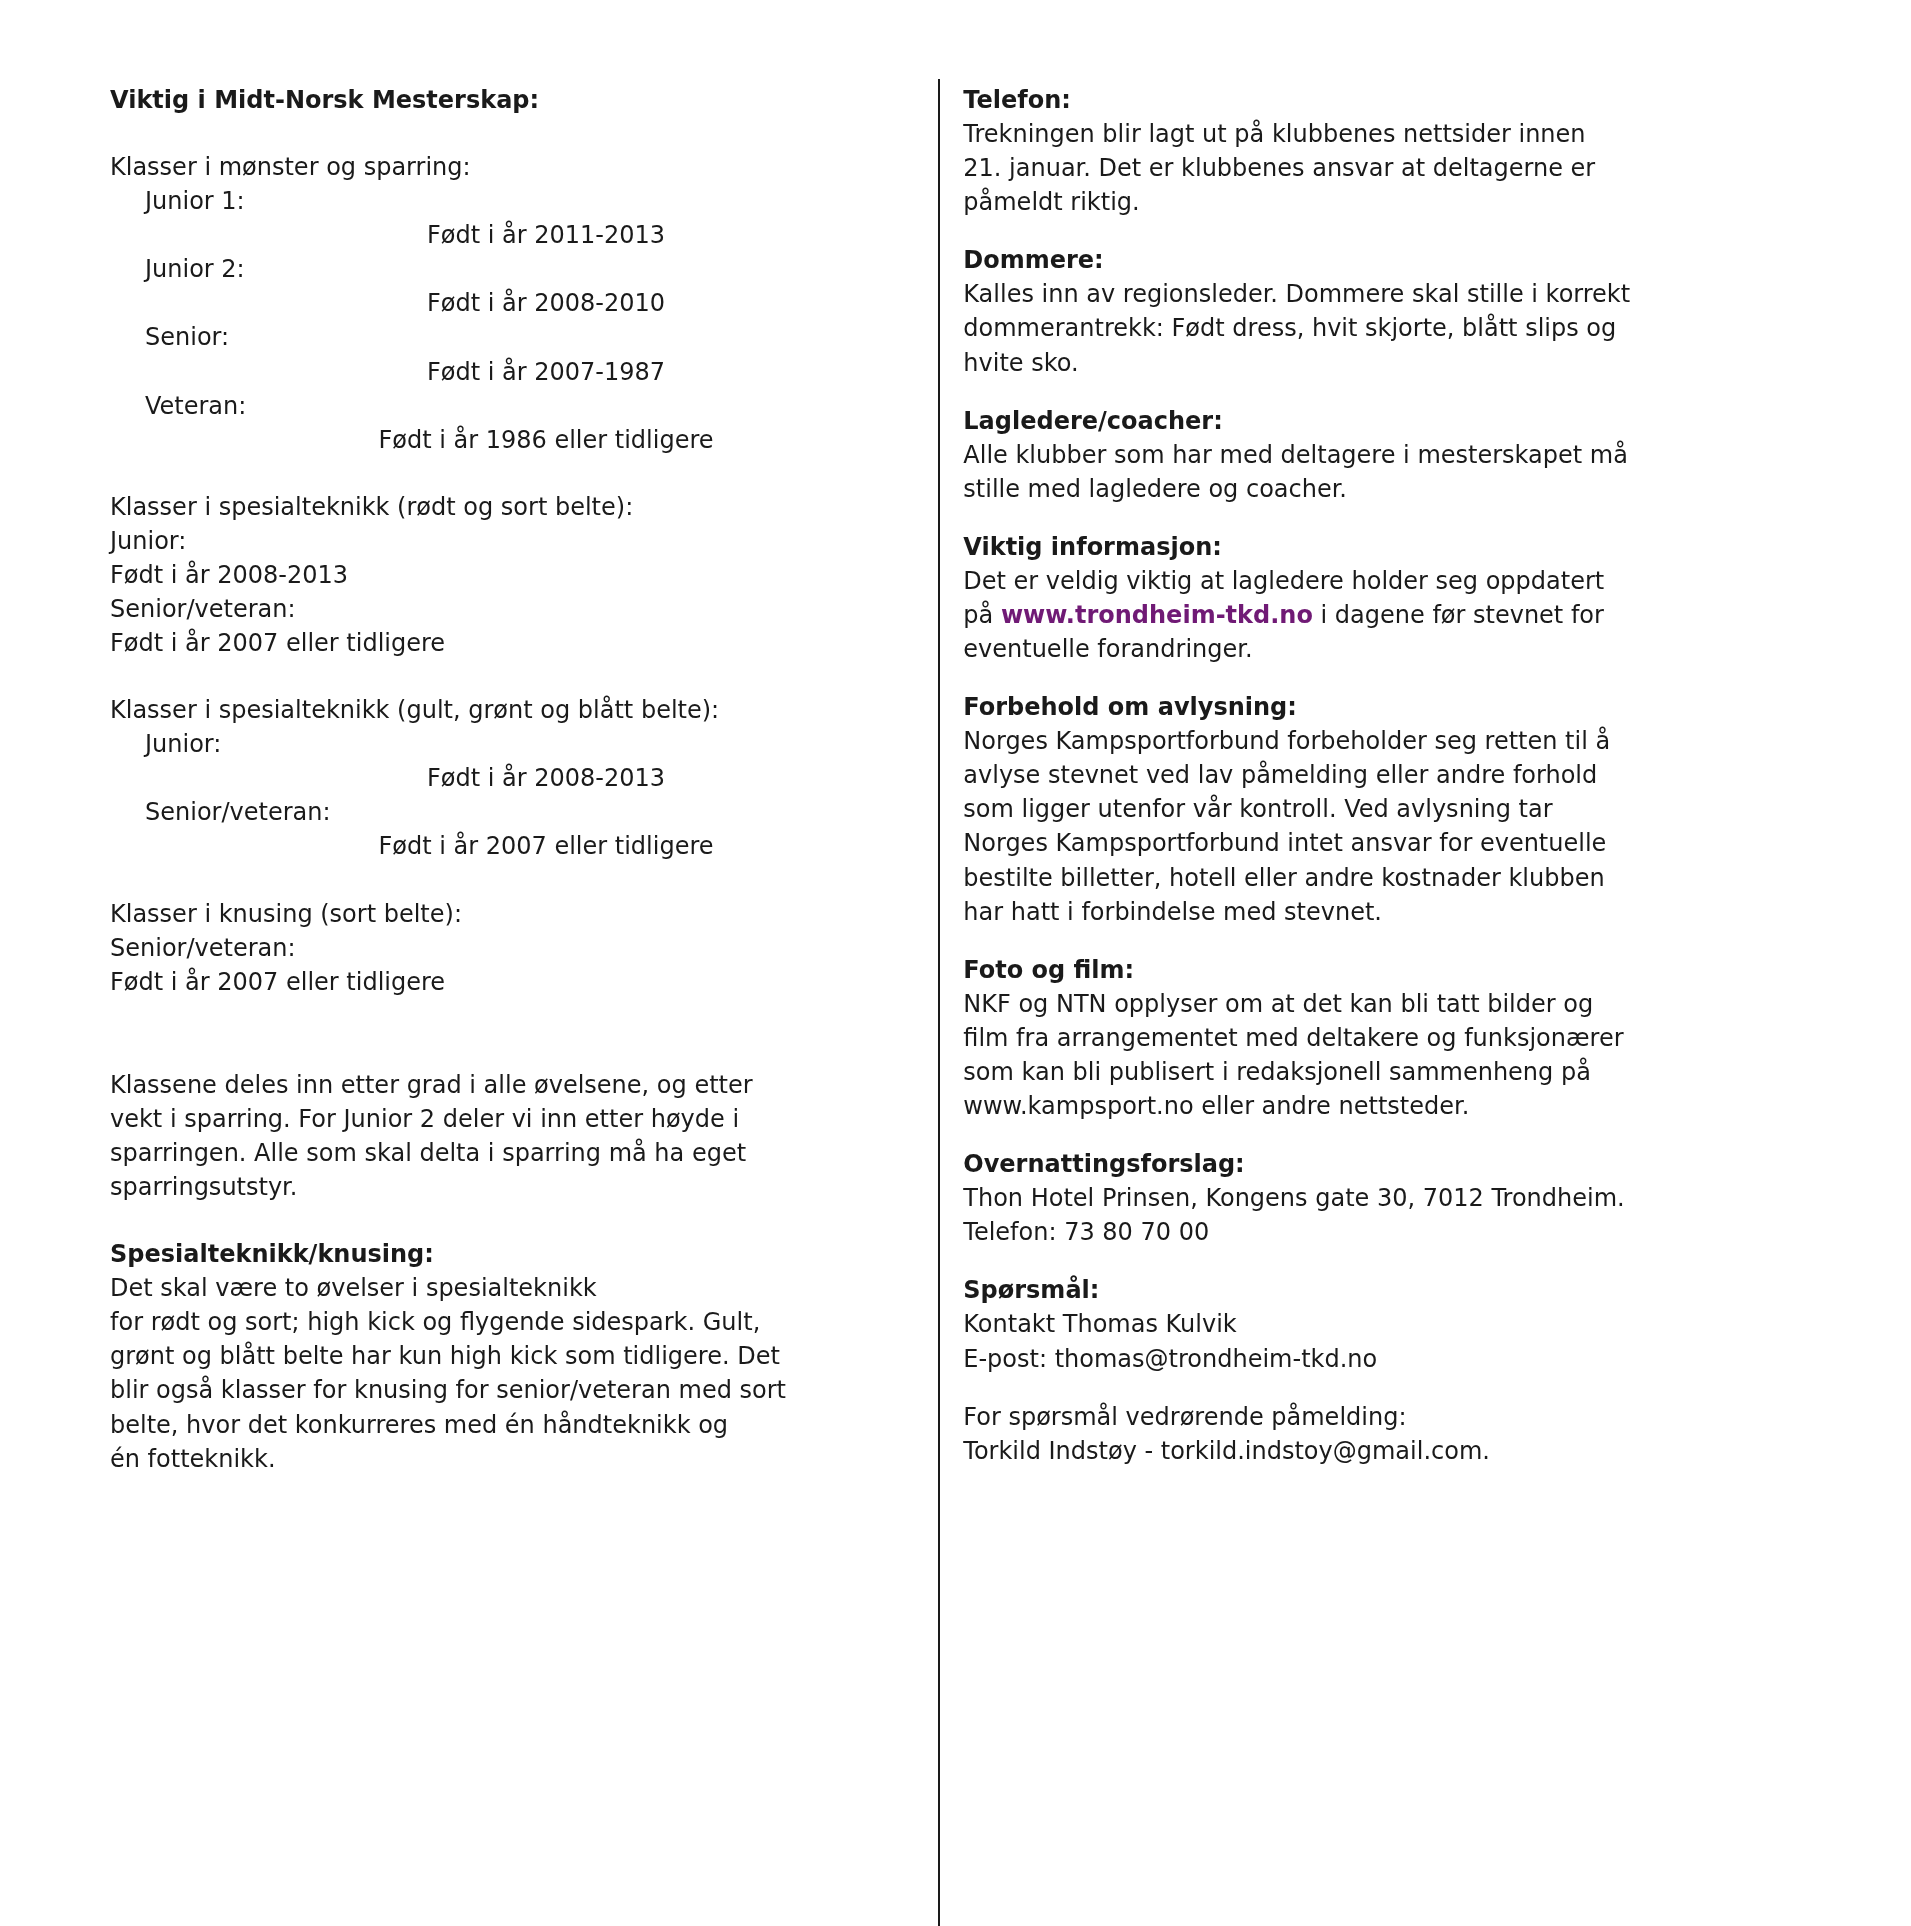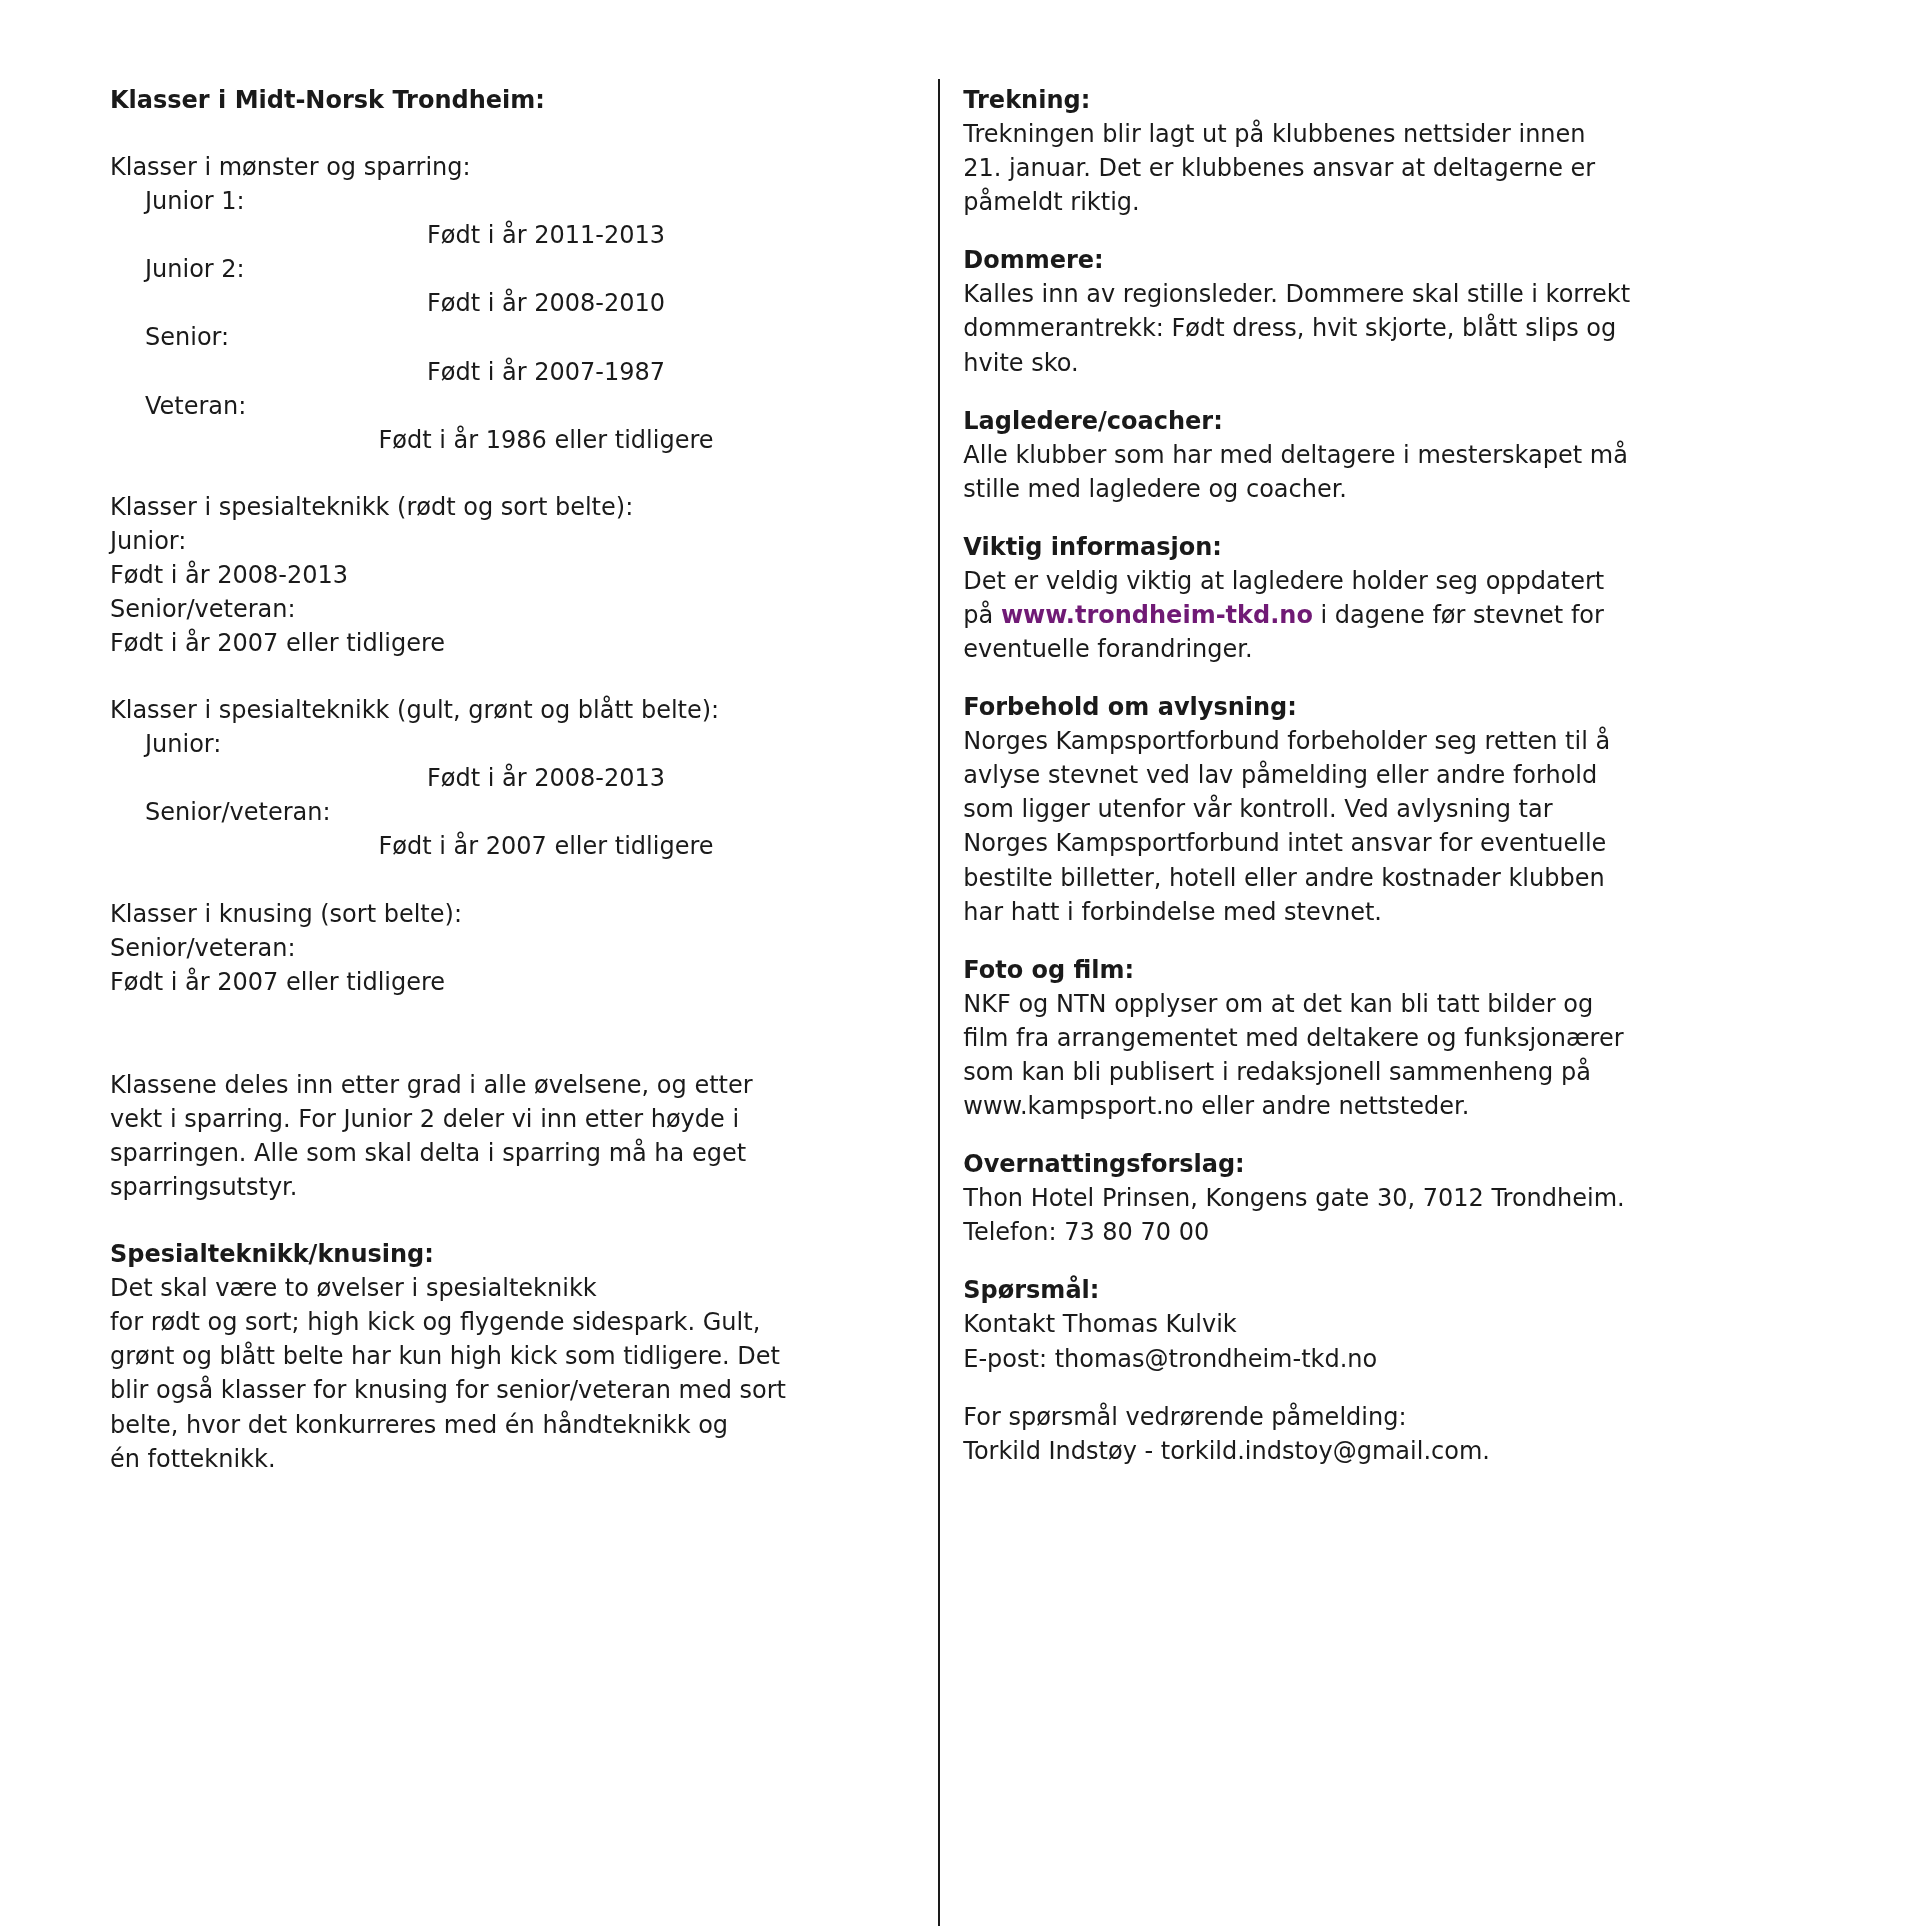--- a/index.html
+++ b/index.html
@@ -89,21 +89,21 @@
 
 <div class="page">
   <div class="content">
 
     <div class="divider-vert"></div>
 
     <div class="columns">
 
       <div class="col col-left">
 
-        <p class="h">Klasser i Midt-Norsk Trondheim:</p>
+        <p class="h">Viktig i Midt-Norsk Mesterskap:</p>
         <div class="gap-m"></div>
 
         <p class="t">Klasser i mønster og sparring:</p>
         <p class="t ind1">Junior 1:</p>
         <p class="t ind2">Født i år 2011-2013</p>
         <p class="t ind1">Junior 2:</p>
         <p class="t ind2">Født i år 2008-2010</p>
         <p class="t ind1">Senior:</p>
         <p class="t ind2">Født i år 2007-1987</p>
         <p class="t ind1">Veteran:</p>
@@ -146,21 +146,21 @@
 grønt og blått belte har kun high kick som tidligere. Det
 blir også klasser for knusing for senior/veteran med sort
 belte, hvor det konkurreres med én håndteknikk og
 én fotteknikk.</p>
       </div>
 
       <div class="col-divider" style="visibility:hidden;"></div>
 
       <div class="col col-right">
 
-        <p class="h">Trekning:</p>
+        <p class="h">Telefon:</p>
         <p class="t">Trekningen blir lagt ut på klubbenes nettsider innen
 21. januar. Det er klubbenes ansvar at deltagerne er
 påmeldt riktig.</p>
         <div class="gap-s"></div>
 
         <p class="h">Dommere:</p>
         <p class="t">Kalles inn av regionsleder. Dommere skal stille i korrekt
 dommerantrekk: Født dress, hvit skjorte, blått slips og
 hvite sko.</p>
         <div class="gap-s"></div>

